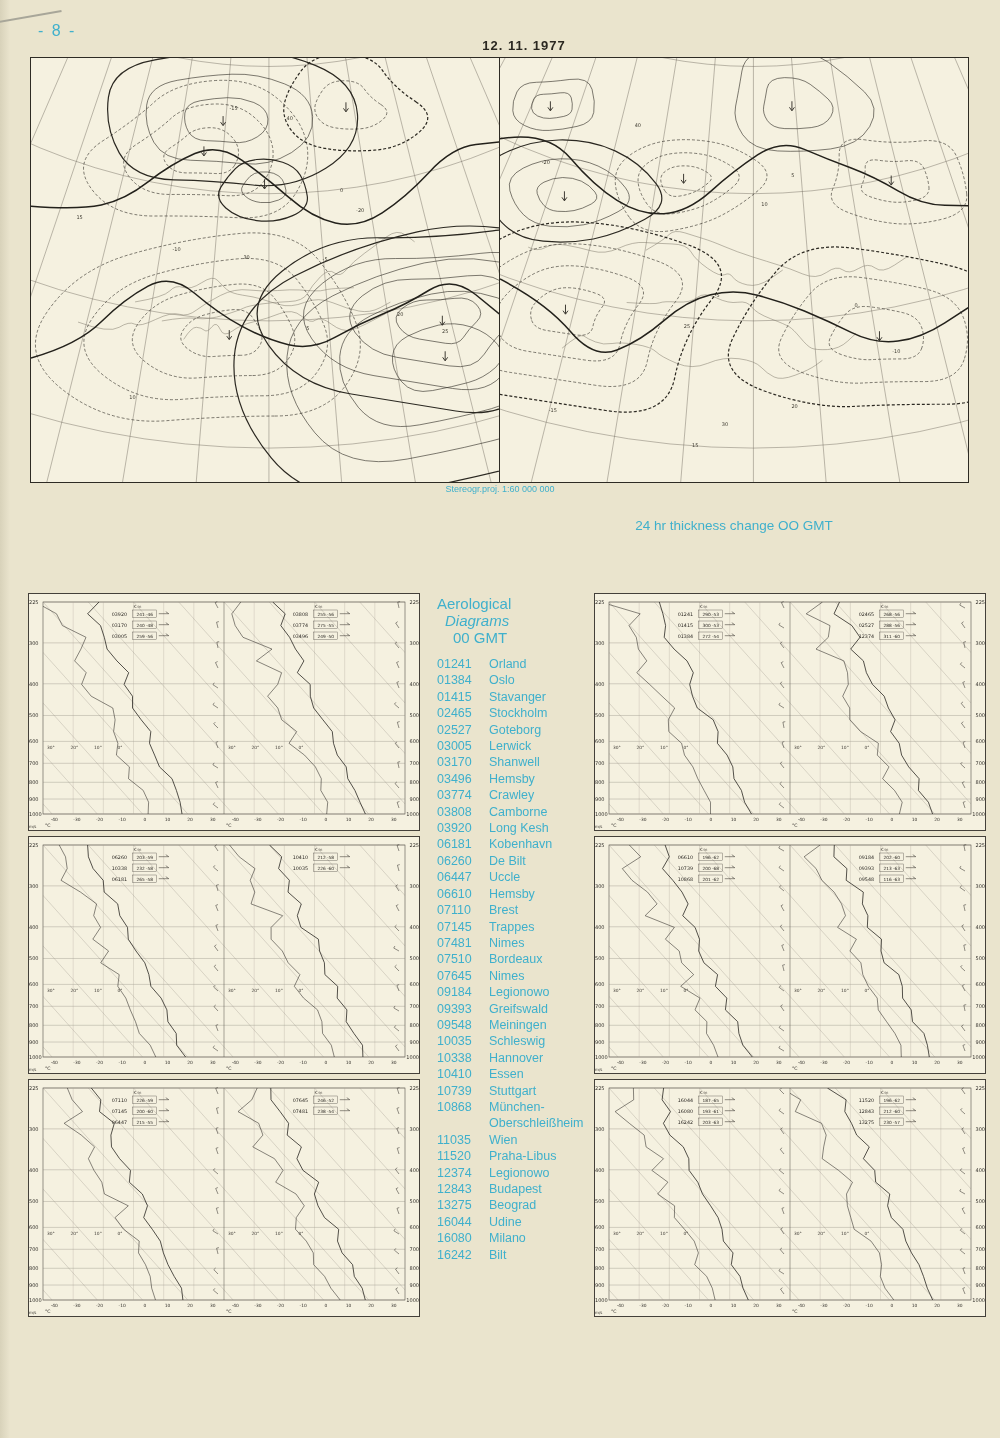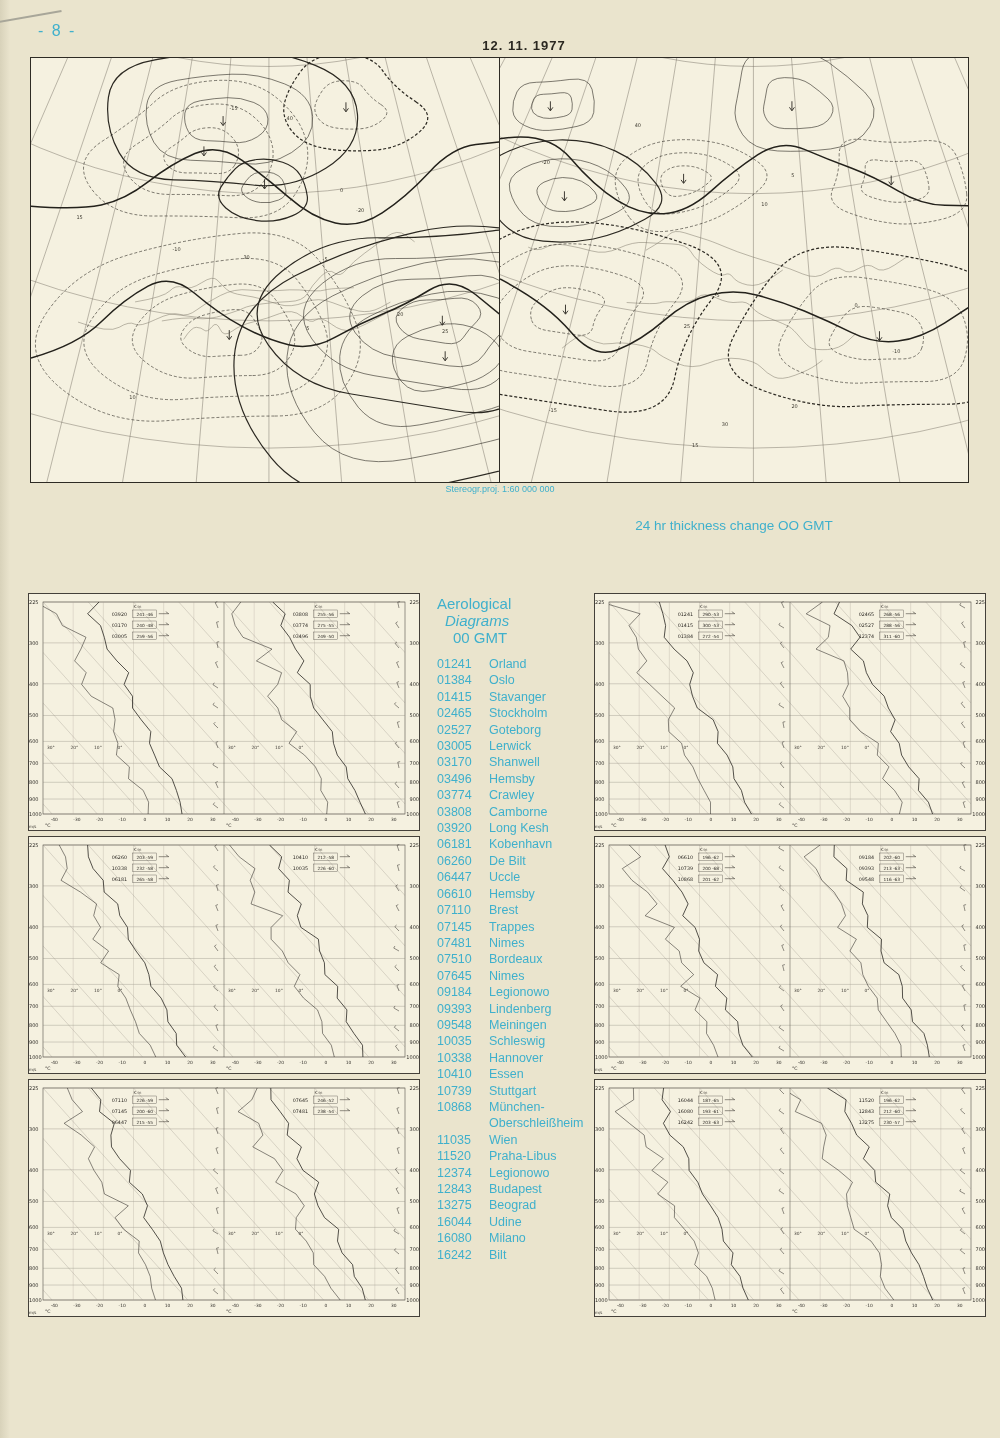--- a/index.html
+++ b/index.html
@@ -1525,21 +1525,21 @@
         <div class="st-row">
           <span class="st-id">07645</span>
           <span class="st-name">Nimes</span>
         </div>
         <div class="st-row">
           <span class="st-id">09184</span>
           <span class="st-name">Legionowo</span>
         </div>
         <div class="st-row">
           <span class="st-id">09393</span>
-          <span class="st-name">Lindenberg</span>
+          <span class="st-name">Greifswald</span>
         </div>
         <div class="st-row">
           <span class="st-id">09548</span>
           <span class="st-name">Meiningen</span>
         </div>
         <div class="st-row">
           <span class="st-id">10035</span>
           <span class="st-name">Schleswig</span>
         </div>
         <div class="st-row">

